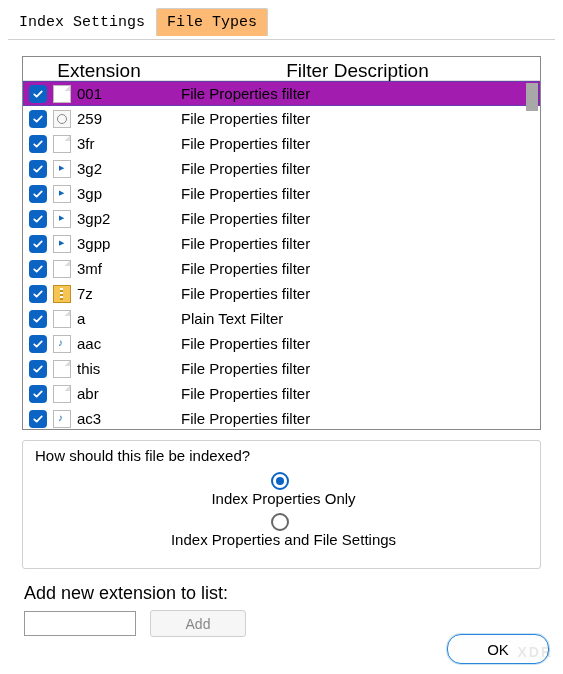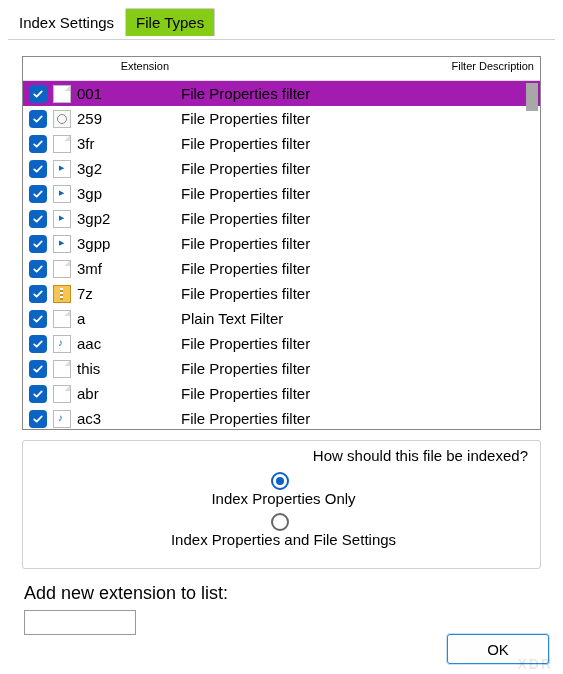--- a/index.html
+++ b/index.html
@@ -18,24 +18,25 @@
       align-items: flex-end;
       margin: 8px 8px 0 8px;
     }
     .tab {
       padding: 5px 10px 5px 10px;
       border: 1px solid transparent;
       border-bottom: none;
       cursor: pointer;
       font-size: 15px;
       position: relative;
+      font-family: Liberation Mono, monospace;
     }
     .tab.active {
       border-color: #d0d0d0;
-      background: #84cc16;
+      background: #fdba74;
       z-index: 2;
       border-top-left-radius: 2px;
       border-top-right-radius: 2px;
     }
     .tab-underline {
       position: absolute;
       left: 8px;
       right: 8px;
       top: 39px;
       border-top: 1px solid #d0d0d0;
@@ -49,22 +50,22 @@
       overflow: hidden;
     }
     .list-header {
       display: flex;
       height: 24px;
       background: #fff;
       border-bottom: 1px solid #ddd;
     }
     .list-header .col {
       padding: 3px 6px;
-      font-size: 11px;
-      text-align: right;
+      font-size: 19px;
+      text-align: center;
     }
     .col-ext { width: 152px; }
     .col-desc { flex: 1; }
     .list-body {
       position: absolute;
       top: 24px; left: 0; right: 0; bottom: 0;
       overflow: hidden;
     }
     .row {
       display: flex;
@@ -149,21 +150,20 @@
       height: 28px;
       background: #a8a8a8;
       border-radius: 0;
     }
     .group {
       margin: 8px 22px 4px 22px;
       border: 1px solid #d0d0d0;
       border-radius: 3px;
       padding: 6px 12px 14px 12px;
       position: relative;
-      text-align: right;
     }
     .group-label {
       font-size: 15px;
       margin-bottom: 8px;
     }
     .radio-row {
       display: flex;
       align-items: center;
       margin: 6px 0 6px 4px;
       font-size: 15px;
@@ -219,32 +219,32 @@
       bottom: 10px;
       right: 14px;
       display: flex;
       gap: 12px;
     }
     .footer button {
       width: 102px;
       height: 30px;
       border: 1px solid #a3c8e8;
       background: #fefefe;
-      border-radius: 3px;
+      border-radius: 14px;
       font-size: 15px;
       cursor: pointer;
     }
     .footer button.ok {
       border-color: #2a86d6;
       box-shadow: 0 0 0 1px rgba(42,134,214,0.25);
     }
     .watermark {
       position: absolute;
       right: 10px;
-      bottom: 2px;
+      bottom: 14px;
       font-size: 14px;
       letter-spacing: 2px;
       color: rgba(0,0,0,0.09);
       font-weight: 600;
       pointer-events: none;
     }
   </style>
 </head>
 <body>
 
@@ -412,19 +412,20 @@
   </div>
   <div class="radio-row">
     <span class="radio"></span>
     <span>Index Properties and File Settings</span>
   </div>
 </div>
 
 <div class="addext-label">Add new extension to list:</div>
 <div class="addext-row">
   <input class="ext-input" type="text" value="" style="">
+  <button class="add-btn" disabled="">Add</button>
 </div>
 
 <div class="footer">
   <button class="ok">OK</button>
 </div>
 
 <div class="watermark">XDR</div>
 
 </body></html>

